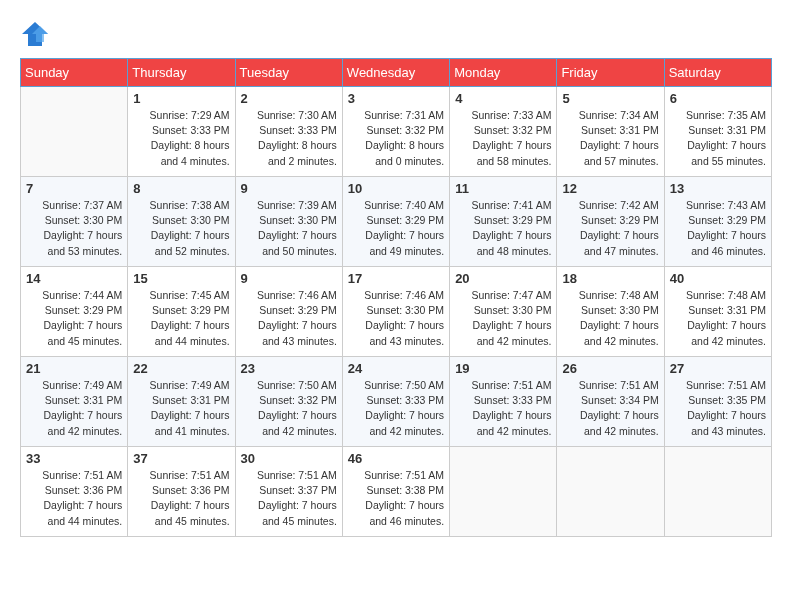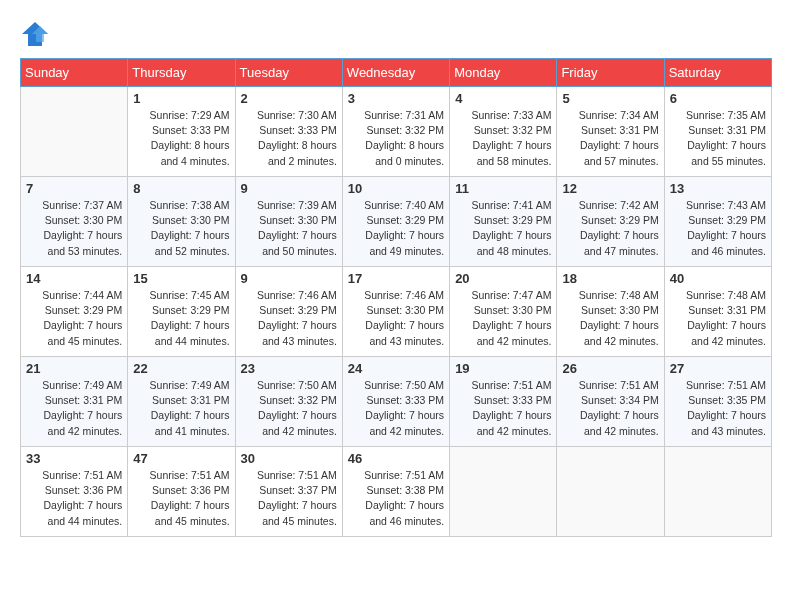--- a/index.html
+++ b/index.html
@@ -241,21 +241,21 @@
           <div class="day-number">27</div>
           <div class="day-info">Sunrise: 7:51 AM<br>Sunset: 3:35 PM<br>Daylight: 7 hours<br>and 43 minutes.</div>
         </td>
       </tr>
       <tr>
         <td>
           <div class="day-number">33</div>
           <div class="day-info">Sunrise: 7:51 AM<br>Sunset: 3:36 PM<br>Daylight: 7 hours<br>and 44 minutes.</div>
         </td>
         <td>
-          <div class="day-number">47</div>
+          <div class="day-number">37</div>
           <div class="day-info">Sunrise: 7:51 AM<br>Sunset: 3:36 PM<br>Daylight: 7 hours<br>and 45 minutes.</div>
         </td>
         <td>
           <div class="day-number">30</div>
           <div class="day-info">Sunrise: 7:51 AM<br>Sunset: 3:37 PM<br>Daylight: 7 hours<br>and 45 minutes.</div>
         </td>
         <td>
           <div class="day-number">46</div>
           <div class="day-info">Sunrise: 7:51 AM<br>Sunset: 3:38 PM<br>Daylight: 7 hours<br>and 46 minutes.</div>
         </td>

